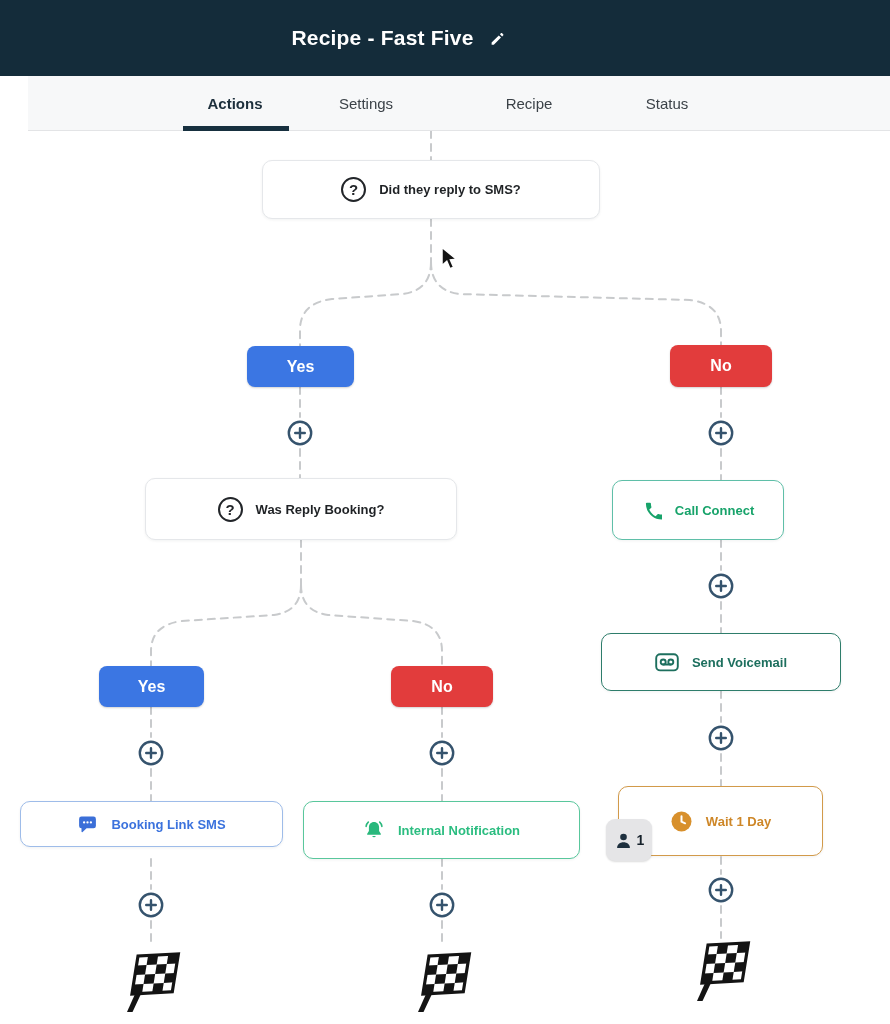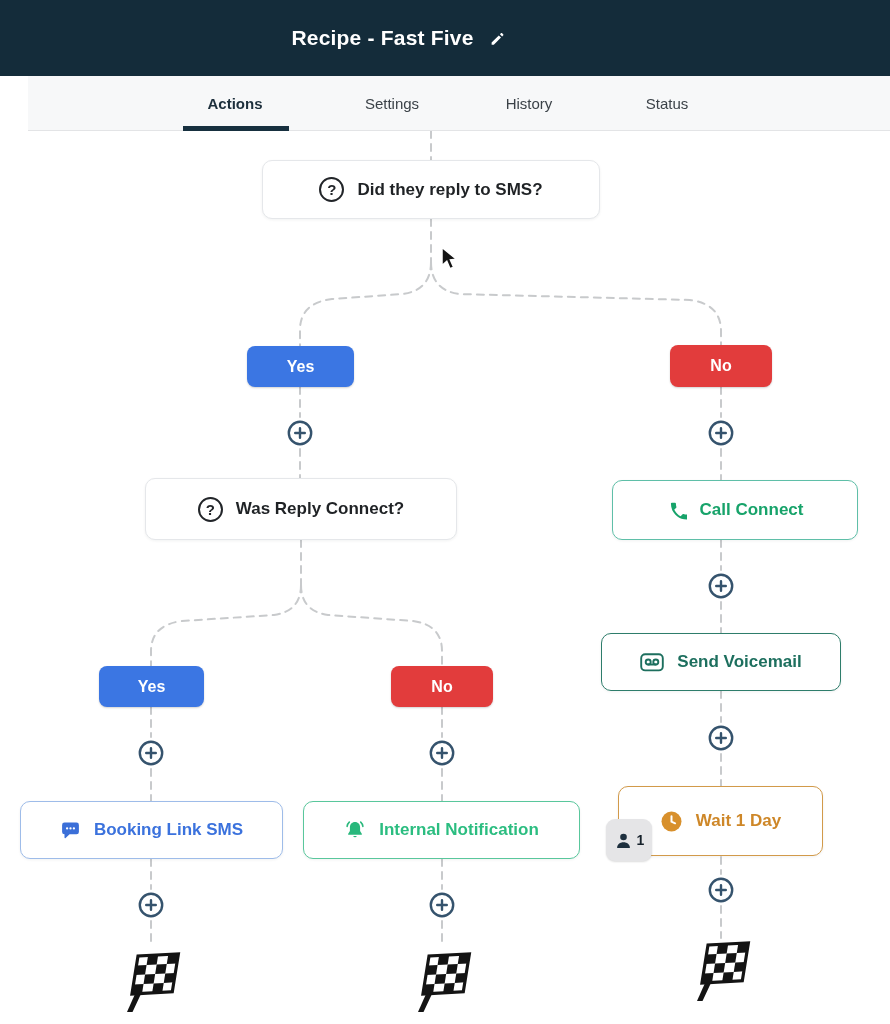--- a/index.html
+++ b/index.html
@@ -22,21 +22,21 @@
   .tab.active { color: #1d2f3c; font-weight: 600; }
   .tab-underline { position: absolute; left: 155px; top: 50px; width: 106px; height: 5px; background: #17303f; }
 
   
   .canvas { position: absolute; top: 131px; left: 0; width: 890px; height: 893px; background: #fff; }
   .connectors { position: absolute; top: 0; left: 0; pointer-events: none; }
 
   .node { position: absolute; background: #fff; border: 1px solid #e5e7ea; border-radius: 10px;
     display: flex; align-items: center; justify-content: center; gap: 13px;
     box-shadow: 0 1px 3px rgba(20,30,40,.06); cursor: pointer; }
-  .node-label { font-size: 17px; font-weight: 600; color: #1f2225; white-space: nowrap; }
+  .node-label { font-size: 13px; font-weight: 600; color: #1f2225; white-space: nowrap; }
   .qmark { width: 25px; height: 25px; border: 2px solid #222529; border-radius: 50%; flex: 0 0 auto;
     display: flex; align-items: center; justify-content: center; font-size: 15px; font-weight: 700; color: #222529; }
 
   .node.booking   { border-color: #9ebce9; } .node.booking .node-label   { color: #3b72dd; }
   .node.internal  { border-color: #59c79c; } .node.internal .node-label  { color: #2bbd80; }
   .node.call      { border-color: #5fbfa8; } .node.call .node-label      { color: #17a36a; }
   .node.voicemail { border-color: #2e7d6b; align-items: center; } .node.voicemail .node-label { color: #1d6f5e; }
   .node.wait      { border-color: #d29a4a; } .node.wait .node-label      { color: #ce8728; }
 
   .pill { position: absolute; border: none; border-radius: 8px; display: flex; align-items: center; justify-content: center;
@@ -66,22 +66,22 @@
       <button class="edit-btn">
         <svg width="17" height="17" viewBox="0 0 17 17">
           <path d="M2.2 12.6 V14.8 H4.4 L11.6 7.6 L9.4 5.4 Z M13.9 5.3 c.24-.24.24-.62 0-.86 L12.55 3.1 c-.24-.24-.62-.24-.86 0 L10.5 4.3 l2.2 2.2 1.2-1.2z" fill="#ffffff"></path>
         </svg>
       </button>
     </div>
   </header>
 
   <nav class="tabbar">
     <button class="tab active" style="left:207px">Actions</button>
-    <button class="tab" style="left:364px">Settings</button>
-    <button class="tab" style="left:501px">History</button>
+    <button class="tab" style="left:338px">Settings</button>
+    <button class="tab" style="left:501px">Recipe</button>
     <button class="tab" style="left:639px">Status</button>
     <div class="tab-underline"></div>
   </nav>
 
   <div class="canvas">
 
     <svg class="connectors" width="890" height="893" viewBox="0 0 890 893" fill="none" stroke="#c8cacc" stroke-width="2" stroke-dasharray="7 6" stroke-linecap="round">
       <path d="M431 0 V29"></path>
       <path d="M431 88 V131"></path>
       <path d="M431 131 Q431 159 403 163 L332 168 Q300 172 300 199 V215"></path>
@@ -116,51 +116,51 @@
 
     <button class="pill blue" style="left:247px; top:215px; width:107px; height:41px">
       <span>Yes</span>
     </button>
     <button class="pill red" style="left:670px; top:214px; width:102px; height:42px">
       <span>No</span>
     </button>
 
     <div class="node" style="left:145px; top:347px; width:312px; height:62px">
       <span class="qmark">?</span>
-      <span class="node-label">Was Reply Connect?</span>
+      <span class="node-label">Was Reply Booking?</span>
     </div>
 
     <button class="pill blue" style="left:99px; top:535px; width:105px; height:41px">
       <span>Yes</span>
     </button>
     <button class="pill red" style="left:391px; top:535px; width:102px; height:41px">
       <span>No</span>
     </button>
 
-    <div class="node booking" style="left:20px; top:670px; width:263px; height:58px">
+    <div class="node booking" style="left:20px; top:670px; width:263px; height:46px">
       <svg width="21" height="21" viewBox="0 0 21 21">
         <path d="M4.5 2.5 h12 a2.4 2.4 0 0 1 2.4 2.4 v7 a2.4 2.4 0 0 1 -2.4 2.4 H9.6 L5.6 17.9 c-.6.5-1.1.2-1.1-.5 V14.3 H4.5 a2.4 2.4 0 0 1 -2.4-2.4 v-7 A2.4 2.4 0 0 1 4.5 2.5 z" fill="#3b6fd8"></path>
         <circle cx="7.1" cy="8.4" r="1.15" fill="#fff"></circle>
           <circle cx="10.5" cy="8.4" r="1.15" fill="#fff"></circle>
           <circle cx="13.9" cy="8.4" r="1.15" fill="#fff"></circle>
       </svg>
       <span class="node-label">Booking Link SMS</span>
     </div>
 
     <div class="node internal" style="left:303px; top:670px; width:277px; height:58px">
       <svg width="22" height="22" viewBox="0 0 22 22">
         <path d="M11 3.1 c-3.1 0-5.1 2.4-5.1 5.4 v3.6 l-1.7 2.6 c-.35.55 0 1.1.65 1.1 h12.3 c.65 0 1-.55.65-1.1 L16.1 12.1 V8.5 c0-3-2-5.4-5.1-5.4 z" fill="#29b87c"></path>
         <path d="M9.2 16.9 a1.9 1.9 0 0 0 3.6 0 z" fill="#29b87c"></path>
         <path d="M3.1 7.4 C3.3 5.6 4.1 4.2 5.3 3.1" stroke="#29b87c" stroke-width="1.6" stroke-linecap="round" fill="none"></path>
         <path d="M18.9 7.4 C18.7 5.6 17.9 4.2 16.7 3.1" stroke="#29b87c" stroke-width="1.6" stroke-linecap="round" fill="none"></path>
       </svg>
       <span class="node-label">Internal Notification</span>
     </div>
 
-    <div class="node call" style="left:612px; top:349px; width:246px; height:60px">
+    <div class="node call" style="left:612px; top:349px; width:172px; height:60px">
       <svg width="20" height="20" viewBox="0 0 20 20">
         <path d="M6.6 9.2 c1.3 2.5 3.3 4.5 5.8 5.8 l2-2 c.25-.25.6-.33.92-.22 1.03.34 2.13.52 3.28.52 .5 0 .9.4.9.9 v3.2 c0 .5-.4.9-.9.9 C9.7 18.3 2.7 11.3 2.7 2.4 c0-.5.4-.9.9-.9 h3.2 c.5 0 .9.4.9.9 0 1.15.18 2.25.52 3.28 .1.32.03.67-.22.92 l-2 2 z" fill="#17a36a" transform="translate(1.2 1.2)"></path>
       </svg>
       <span class="node-label">Call Connect</span>
     </div>
 
     <div class="node voicemail" style="left:601px; top:502px; width:240px; height:58px">
       <svg width="24" height="19" viewBox="0 0 24 19">
         <rect x="1.2" y="1.2" width="21.6" height="16.2" rx="4" stroke="#1d6f5e" stroke-width="1.9" fill="none"></rect>
         <circle cx="8.2" cy="9" r="2.5" stroke="#1d6f5e" stroke-width="1.9" fill="none"></circle>

